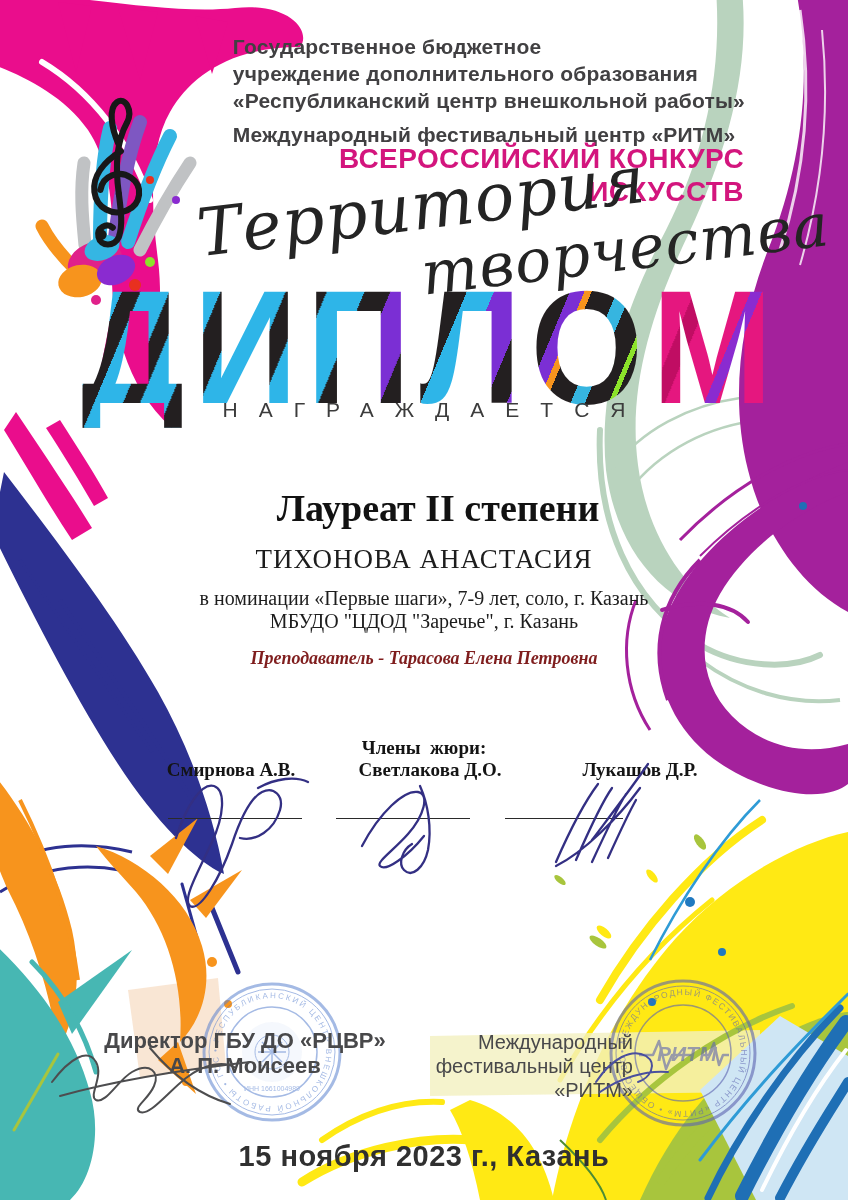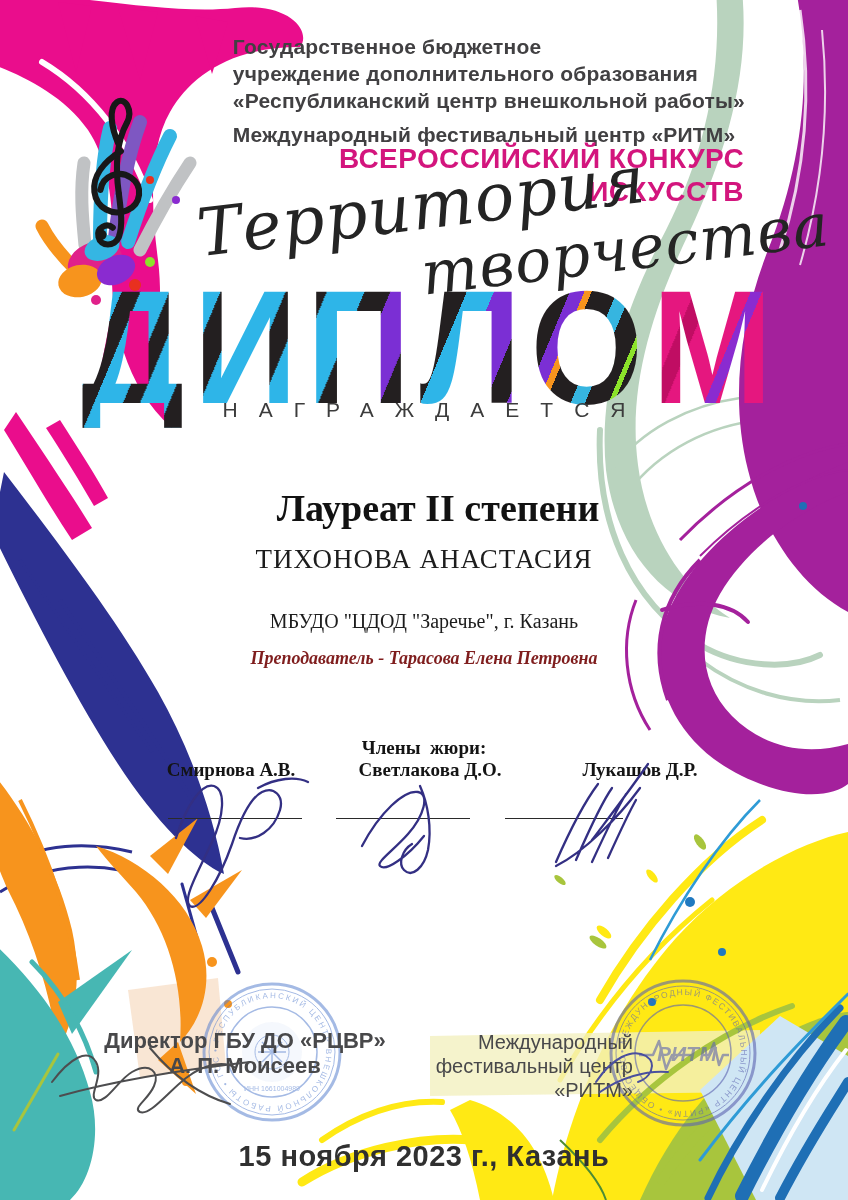--- a/index.html
+++ b/index.html
@@ -239,20 +239,21 @@
     <span class="L2">П</span>
     <span class="L3">Л</span>
     <span class="L4">О</span>
     <span class="L5">М</span>
   </div>
 
   <div class="txt awarded">НАГРАЖДАЕТСЯ</div>
 
   <div class="txt serif degree">Лауреат II степени</div>
   <div class="txt serif recipient">ТИХОНОВА АНАСТАСИЯ</div>
+  <div class="txt serif nomination">в номинации «Первые шаги», 7-9 лет, соло, г. Казань</div>
   <div class="txt serif institution">МБУДО "ЦДОД "Заречье", г. Казань</div>
   <div class="txt serif teacher">Преподаватель - Тарасова Елена Петровна</div>
 
   <div class="txt jury-heading">Члены  жюри:</div>
   <div class="txt jury-name j1">Смирнова А.В.</div>
   <div class="txt jury-name j2">Светлакова Д.О.</div>
   <div class="txt jury-name j3">Лукашов Д.Р.</div>
   <div class="sig-line sl1"></div>
   <div class="sig-line sl2"></div>
   <div class="sig-line sl3"></div>

